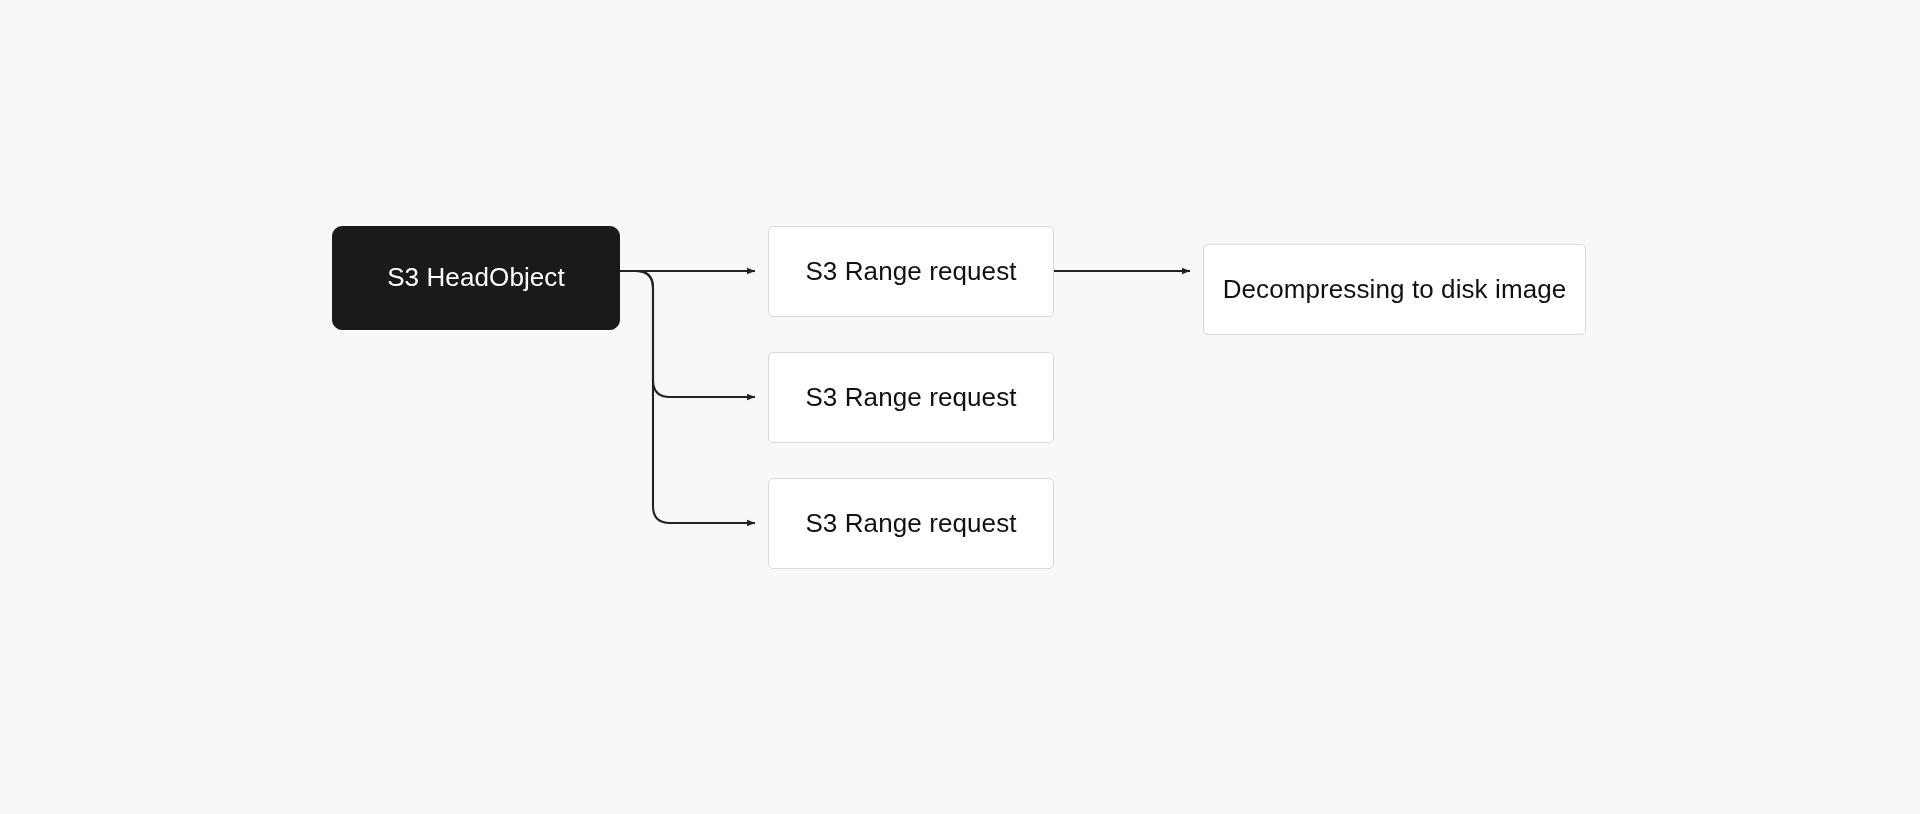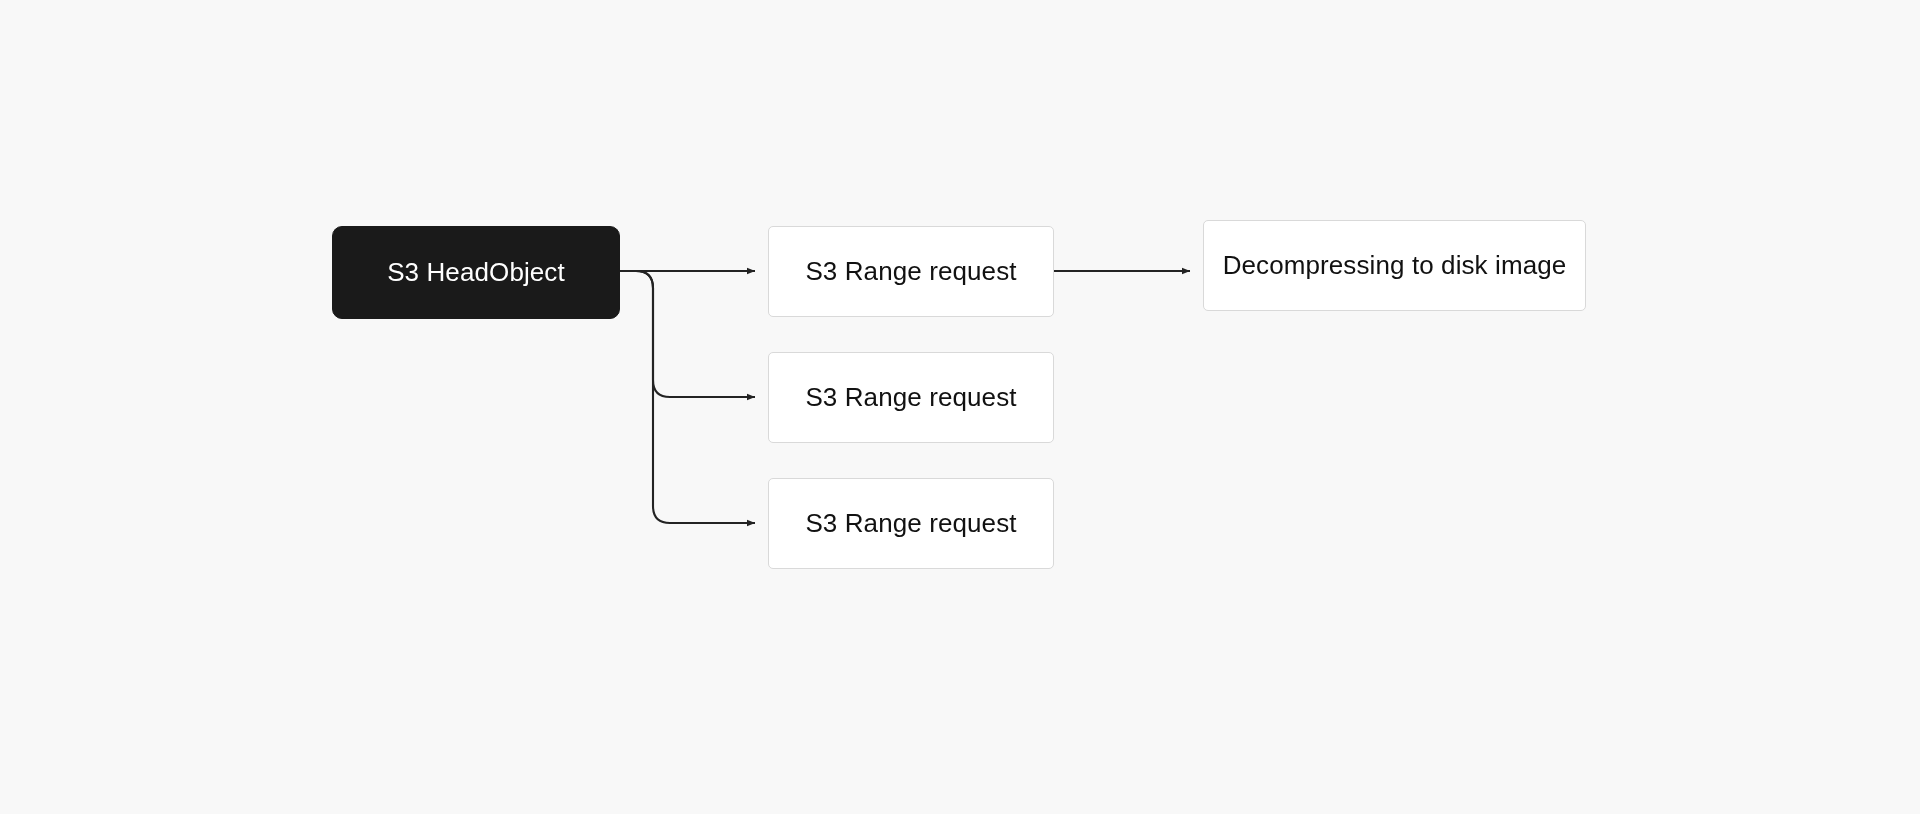--- a/index.html
+++ b/index.html
@@ -73,33 +73,33 @@
 
     <path d="M 620 271 L 755 271" fill="none" stroke="#232323" stroke-width="2.1" marker-end="url(#arrowhead)"></path>
 
     <path d="M 620 271 L 636 271 Q 653 271 653 288 L 653 380 Q 653 397 670 397 L 755 397" fill="none" stroke="#232323" stroke-width="2.1" marker-end="url(#arrowhead)"></path>
 
     <path d="M 620 271 L 636 271 Q 653 271 653 288 L 653 506 Q 653 523 670 523 L 755 523" fill="none" stroke="#232323" stroke-width="2.1" marker-end="url(#arrowhead)"></path>
 
     <path d="M 1054 271 L 1190 271" fill="none" stroke="#232323" stroke-width="2.1" marker-end="url(#arrowhead)"></path>
   </svg>
 
-  <div class="node node-dark" style="left:332px; top:226px; width:288px; height:93px;">
+  <div class="node node-dark" style="left:332px; top:226px; width:288px; height:104px;">
     <span class="node-label">S3 HeadObject</span>
   </div>
 
   <div class="node node-light" style="left:768px; top:226px; width:286px; height:91px;">
     <span class="node-label">S3 Range request</span>
   </div>
 
   <div class="node node-light" style="left:768px; top:352px; width:286px; height:91px;">
     <span class="node-label">S3 Range request</span>
   </div>
 
   <div class="node node-light" style="left:768px; top:478px; width:286px; height:91px;">
     <span class="node-label">S3 Range request</span>
   </div>
 
-  <div class="node node-light" style="left:1203px; top:220px; width:383px; height:91px;">
+  <div class="node node-light" style="left:1203px; top:244px; width:383px; height:91px;">
     <span class="node-label">Decompressing to disk image</span>
   </div>
 
 </div>
 
 </body></html>

